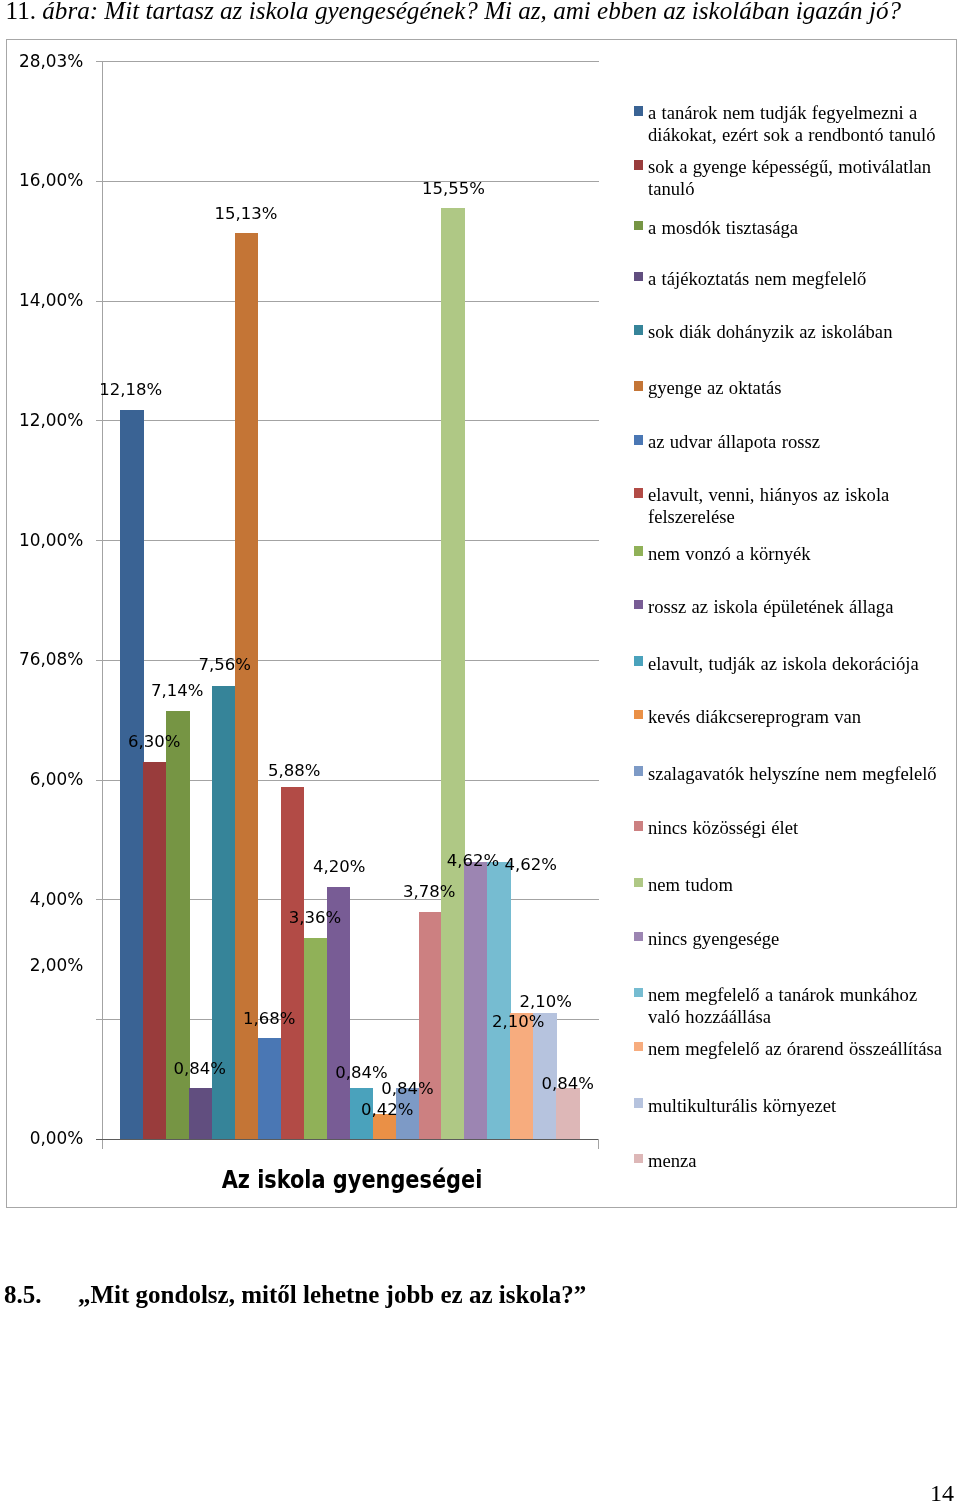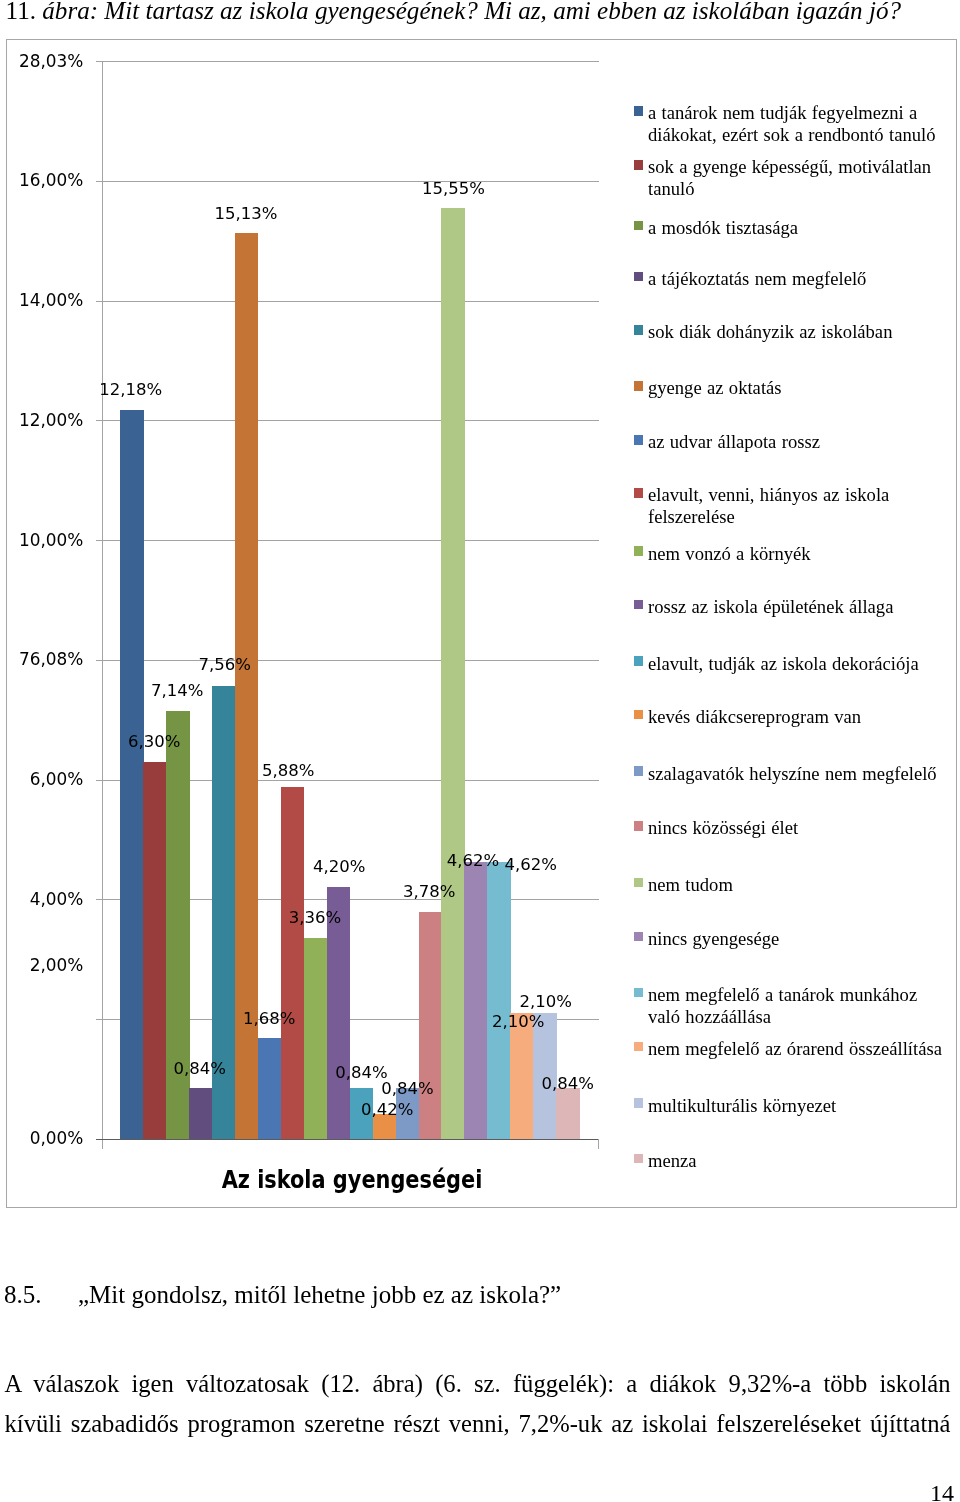--- a/index.html
+++ b/index.html
@@ -39,21 +39,21 @@
 
   
   .leg{position:absolute;}
   .leg .sw{position:absolute;left:0;top:0;width:9.7px;height:9.7px;}
   .leg .tx{position:absolute;left:14.2px;top:-3.6px;
       font-family:"Liberation Serif",serif;font-size:18.6px;line-height:21.7px;
       color:#000;word-spacing:0.7px;display:block;}
 
   
   #sec{position:absolute;left:4px;top:1279px;width:948px;
-      font-weight:normal;font-size:25px;line-height:32px;white-space:nowrap;}
+      font-weight:bold;font-size:25px;line-height:32px;white-space:nowrap;}
   #sec .sn{display:inline-block;width:74px;}
   #para{position:absolute;left:4.5px;top:1364.3px;width:946px;
       font-size:24.6px;line-height:40px;text-align:justify;word-spacing:1.6px;}
   #para::after{content:"";display:inline-block;width:100%;}
   #pageno{position:absolute;left:800px;top:1481px;width:154px;
       text-align:right;font-size:24px;line-height:24px;}
 </style>
 </head>
 <body>
 
@@ -114,21 +114,21 @@
       <div class="bar" style="left:504.15px;width:23.55px;height:125.7px;bottom:67.5px;background:#F7AC7E"></div>
       <div class="bar" style="left:527.10px;width:23.55px;height:125.7px;bottom:67.5px;background:#B6C3DE"></div>
       <div class="bar" style="left:550.05px;width:23.55px;height:50.3px;bottom:67.5px;background:#DDB7B7"></div>
       <div class="dlabel" style="left:79.5px;top:343.5px;width:90.0px">12,18%</div>
       <div class="dlabel" style="left:103.1px;top:695.7px;width:90.0px">6,30%</div>
       <div class="dlabel" style="left:126.1px;top:645.1px;width:90.0px">7,14%</div>
       <div class="dlabel" style="left:148.5px;top:1022.9px;width:90.0px">0,84%</div>
       <div class="dlabel" style="left:173.5px;top:619.1px;width:90.0px">7,56%</div>
       <div class="dlabel" style="left:194.8px;top:167.4px;width:90.0px">15,13%</div>
       <div class="dlabel" style="left:218.1px;top:972.3px;width:90.0px">1,68%</div>
-      <div class="dlabel" style="left:237px;top:725.2px;width:90.0px">5,88%</div>
+      <div class="dlabel" style="left:243px;top:725.2px;width:90.0px">5,88%</div>
       <div class="dlabel" style="left:263.7px;top:871.7px;width:90.0px">3,36%</div>
       <div class="dlabel" style="left:288.0px;top:820.9px;width:90.0px">4,20%</div>
       <div class="dlabel" style="left:310.2px;top:1026.5px;width:90.0px">0,84%</div>
       <div class="dlabel" style="left:336.0px;top:1064.0px;width:90.0px">0,42%</div>
       <div class="dlabel" style="left:356.3px;top:1042.6px;width:90.0px">0,84%</div>
       <div class="dlabel" style="left:378.0px;top:846.2px;width:90.0px">3,78%</div>
       <div class="dlabel" style="left:402.4px;top:142.4px;width:90.0px">15,55%</div>
       <div class="dlabel" style="left:421.7px;top:814.8px;width:90.0px">4,62%</div>
       <div class="dlabel" style="left:479.6px;top:818.4px;width:90.0px">4,62%</div>
       <div class="dlabel" style="left:467.1px;top:975.7px;width:90.0px">2,10%</div>
@@ -211,15 +211,14 @@
         <span class="sw" style="background:#B6C3DE"></span>
         <span class="tx" style="width:300px">multikulturális környezet</span>
       </div>
       <div class="leg" style="left:627.6px;top:1115.4px">
         <span class="sw" style="background:#DDB7B7"></span>
         <span class="tx" style="width:300px">menza</span>
       </div>
     </div>
   </div>
   <div id="sec"><span class="sn">8.5.</span><span>„Mit gondolsz, mitől lehetne jobb ez az iskola?”</span></div>
-  <div id="para">A válaszok igen változatosak (12. ábra) (6. sz. függelék): a diákok 9,32%-a több iskolán kívüli szabadidős programon szeretne részt venni, 7,2%-uk az iskolai felszereléseket újíttatná</div>
   <div id="pageno">14</div>
 </div>
 
 </body></html>

